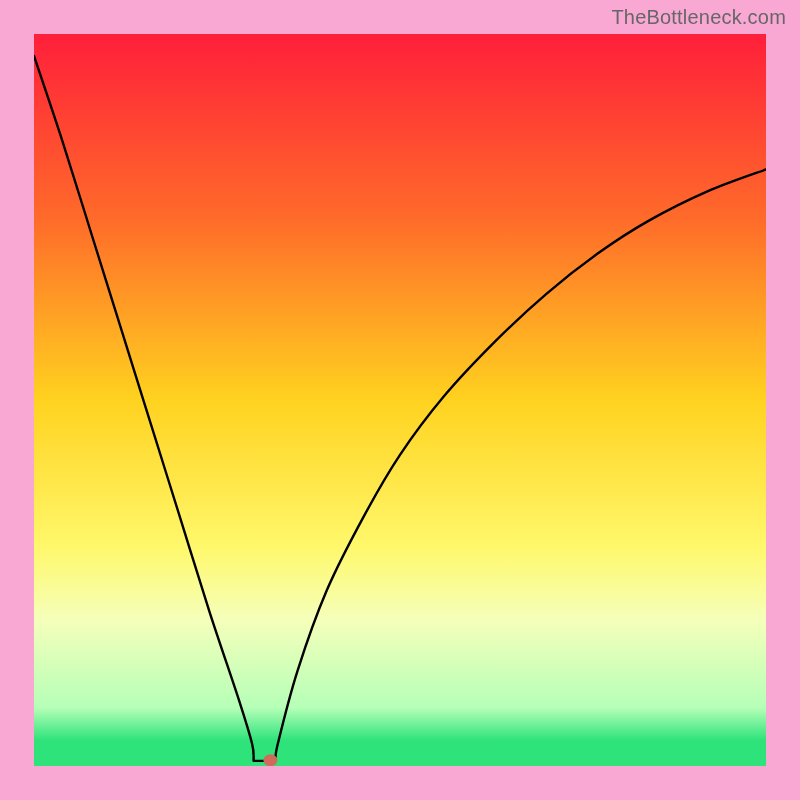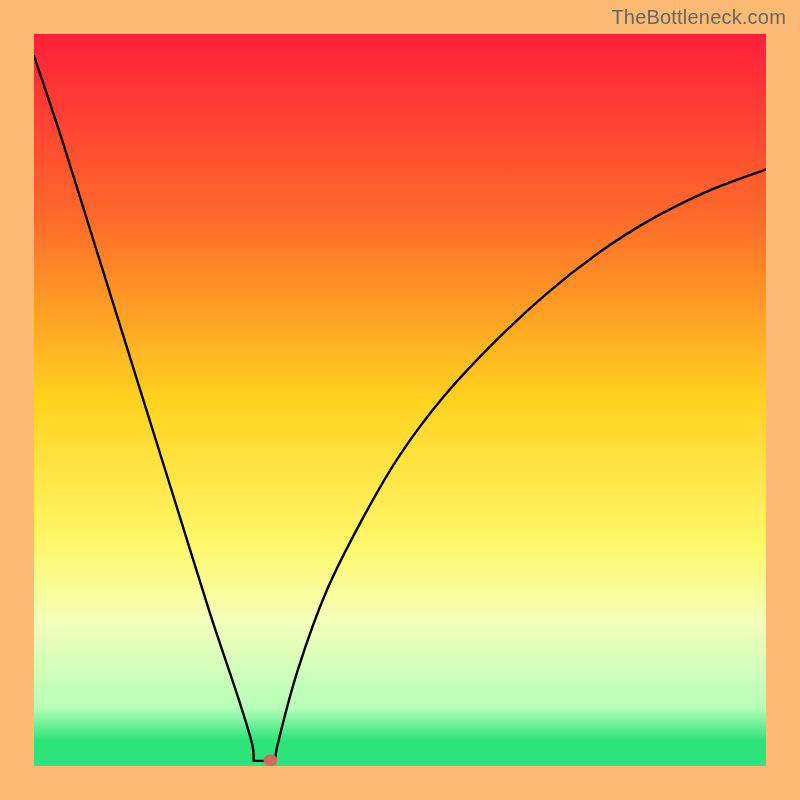--- a/index.html
+++ b/index.html
@@ -10,21 +10,21 @@
     background: #000;
     overflow: hidden;
     font-family: Arial, Helvetica, sans-serif;
   }
   .frame {
     position: absolute;
     left: 0;
     top: 0;
     width: 800px;
     height: 800px;
-    background: #fdba74;
+    background: #f9a8d4;
   }
   .plot {
     position: absolute;
     left: 34px;
     top: 34px;
     width: 732px;
     height: 732px;
     overflow: hidden;
   }
   .watermark {

